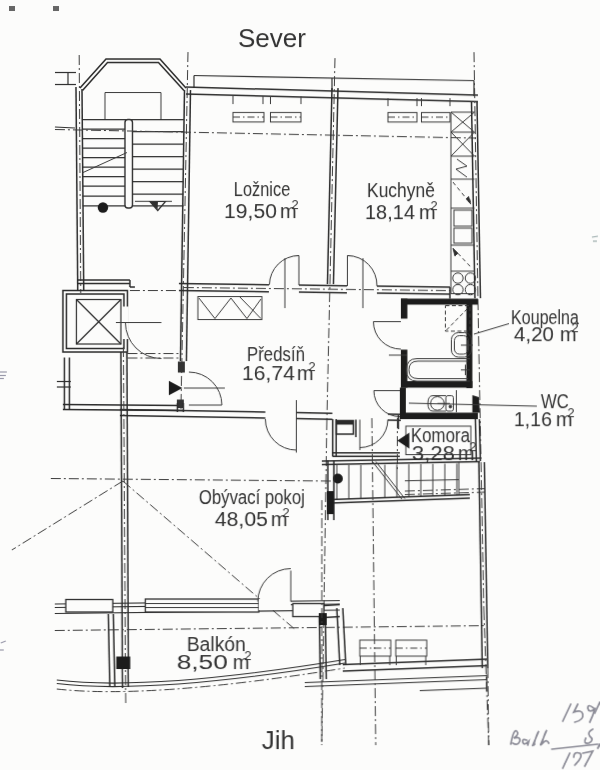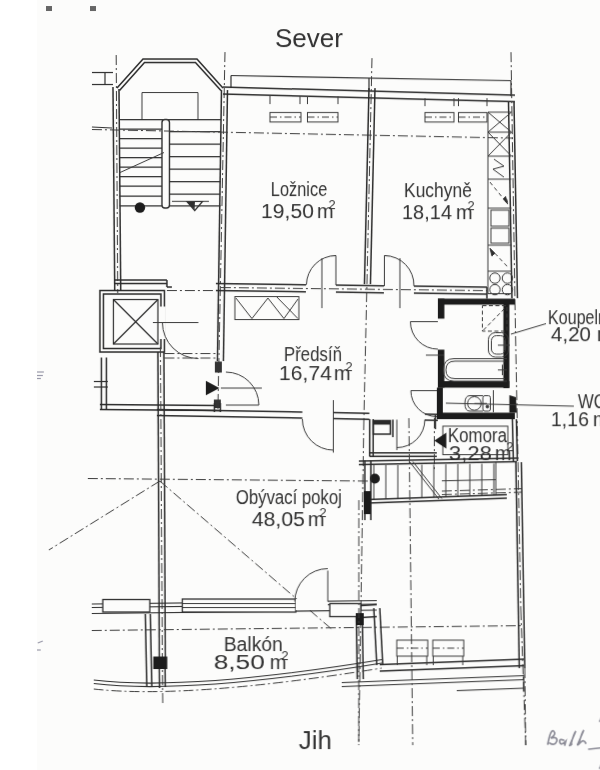--- a/index.html
+++ b/index.html
@@ -1,16 +1,16 @@
 <!DOCTYPE html>
 <html><head>
 <meta charset="utf-8">
 <style>
 html,body{margin:0;padding:0;background:#fff;}
-#wrap{transform:rotate(0.02deg);transform-origin:0 0;padding-left:37px;}
+#wrap{transform:rotate(0.02deg);transform-origin:0 0;}
 svg{display:block;font-family:"Liberation Sans", sans-serif;transform:translateZ(0);}
 .ln{stroke:#2e2e2e;stroke-width:1.2;fill:none;stroke-linecap:butt;}
 .wl{stroke:#2a2a2a;stroke-width:1.5;fill:none;}
 .thin{stroke:#3a3a3a;stroke-width:1;fill:none;}
 .axis{stroke:#3c3c3c;stroke-width:1;fill:none;stroke-dasharray:10 3 2 3;}
 .txt{fill:#333;}
 </style>
 </head>
 <body>
 <div id="wrap">

